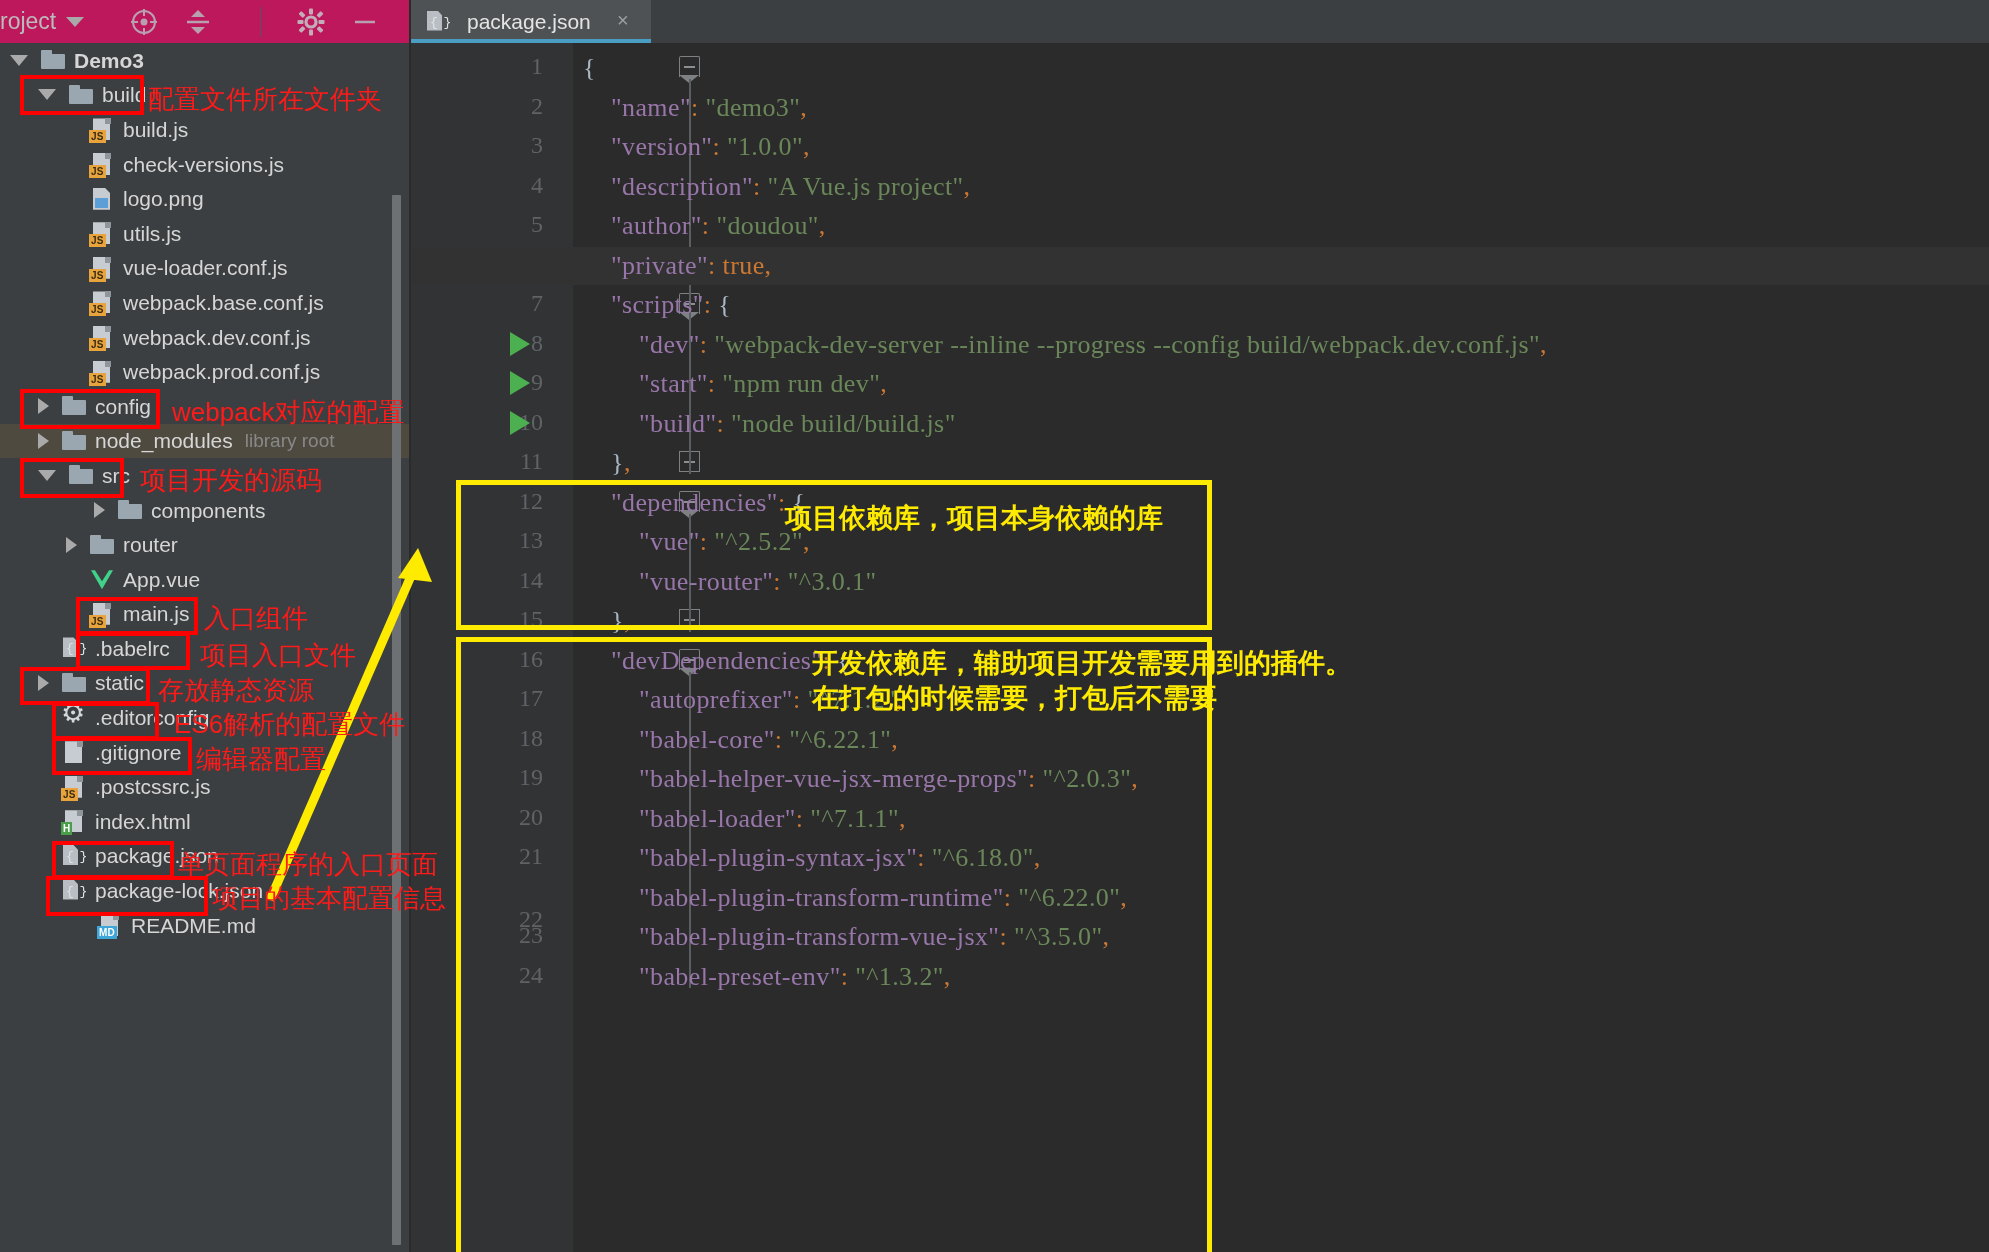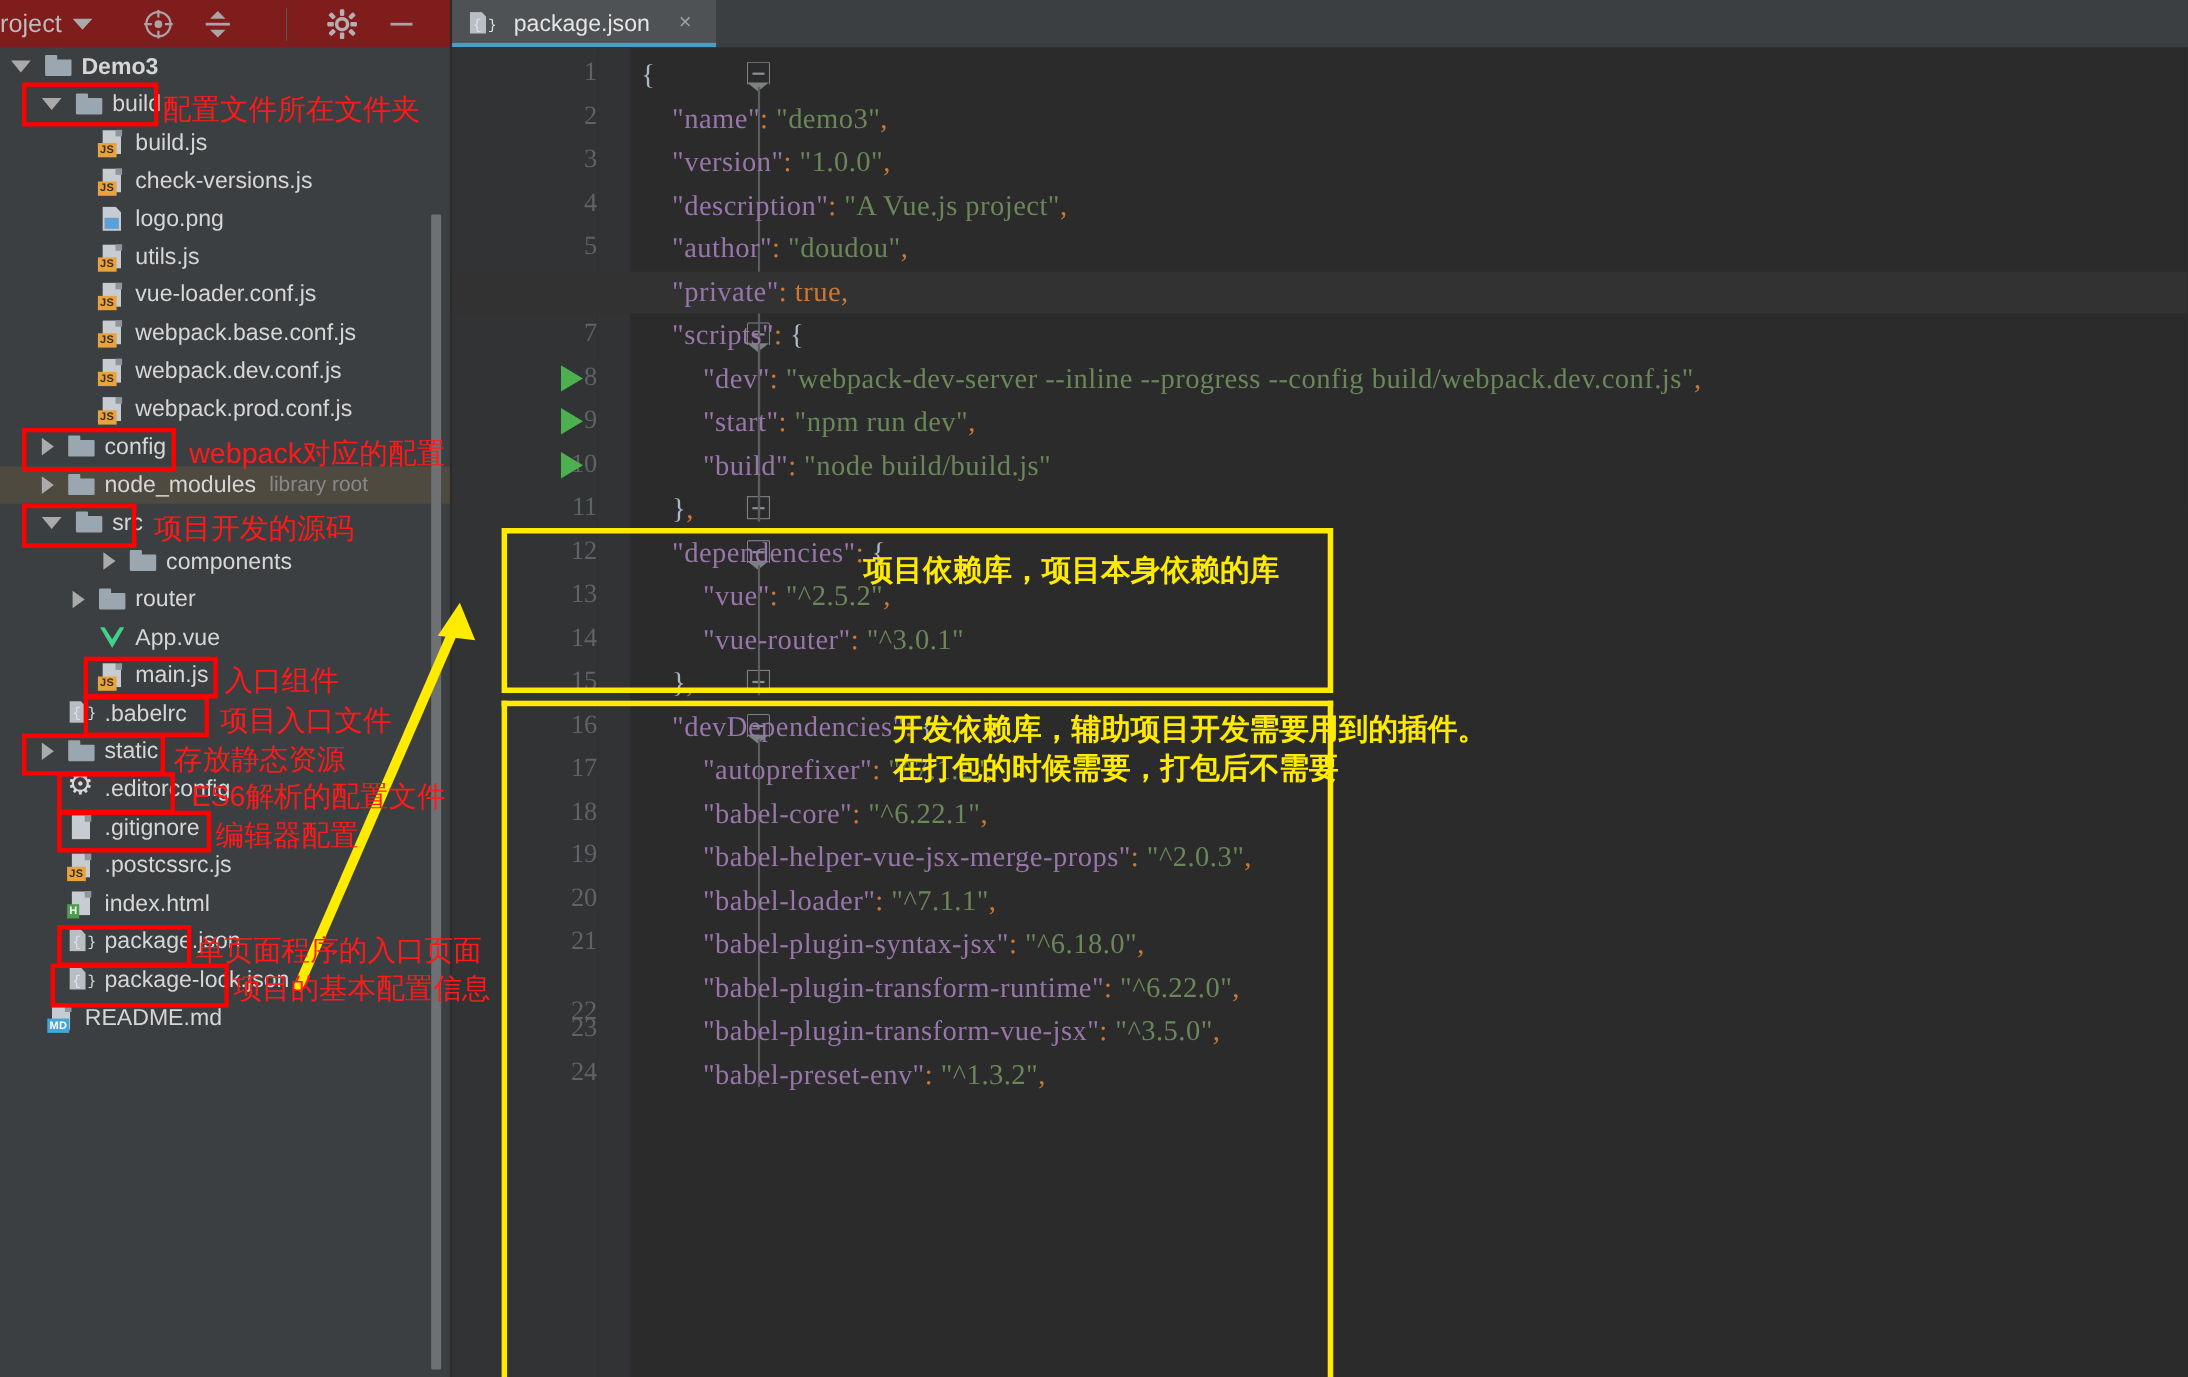--- a/index.html
+++ b/index.html
@@ -14,21 +14,21 @@
 
   
   #left-panel {
     position: absolute; left: 0; top: 0;
     width: 410px; height: 1252px;
     background: #3c3f41;
   }
   #tool-header {
     position: absolute; left: 0; top: 0;
     width: 410px; height: 43px;
-    background: #7f1d1d;
+    background: #be185d;
     display: flex; align-items: center;
   }
   #project-label {
     color: #bbbbbb; font-size: 23px; margin-left: 0px; padding-left: 0px;
     white-space: nowrap;
   }
   .hdr-caret {
     margin-left: 10px; width: 0; height: 0;
     border-left: 9px solid transparent; border-right: 9px solid transparent;
     border-top: 10px solid #a9a9a9;
@@ -421,21 +421,21 @@
         <div class="row" style="padding-left: 38px;">
           <span class="arrow hidden" style="margin-right: 12px;"></span>
           <span class="ico ico-json"></span>
           <span class="lbl">package.json</span>
         </div>
         <div class="row" style="padding-left: 38px;">
           <span class="arrow hidden" style="margin-right: 12px;"></span>
           <span class="ico ico-json"></span>
           <span class="lbl">package-lock.json</span>
         </div>
-        <div class="row" style="padding-left: 20px;">
+        <div class="row" style="padding-left: 38px; margin-left: 36px;">
           <span class="arrow hidden" style="margin-right: 12px;"></span>
           <span class="ico ico-file">
             <span class="badge md">MD</span>
           </span>
           <span class="lbl">README.md</span>
         </div>
       </div>
     <div id="left-scroll"></div>
   </div>
   <div id="panel-divider"></div>

